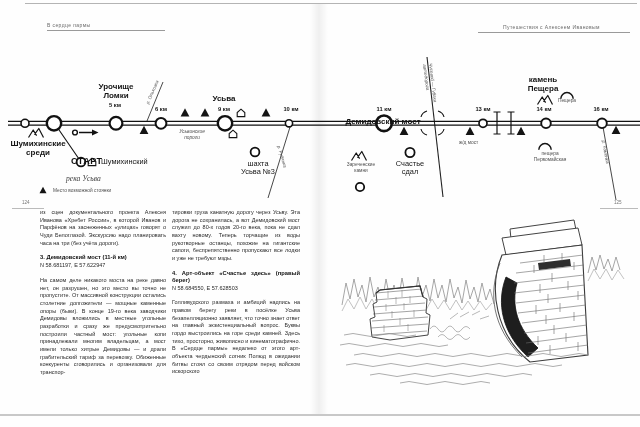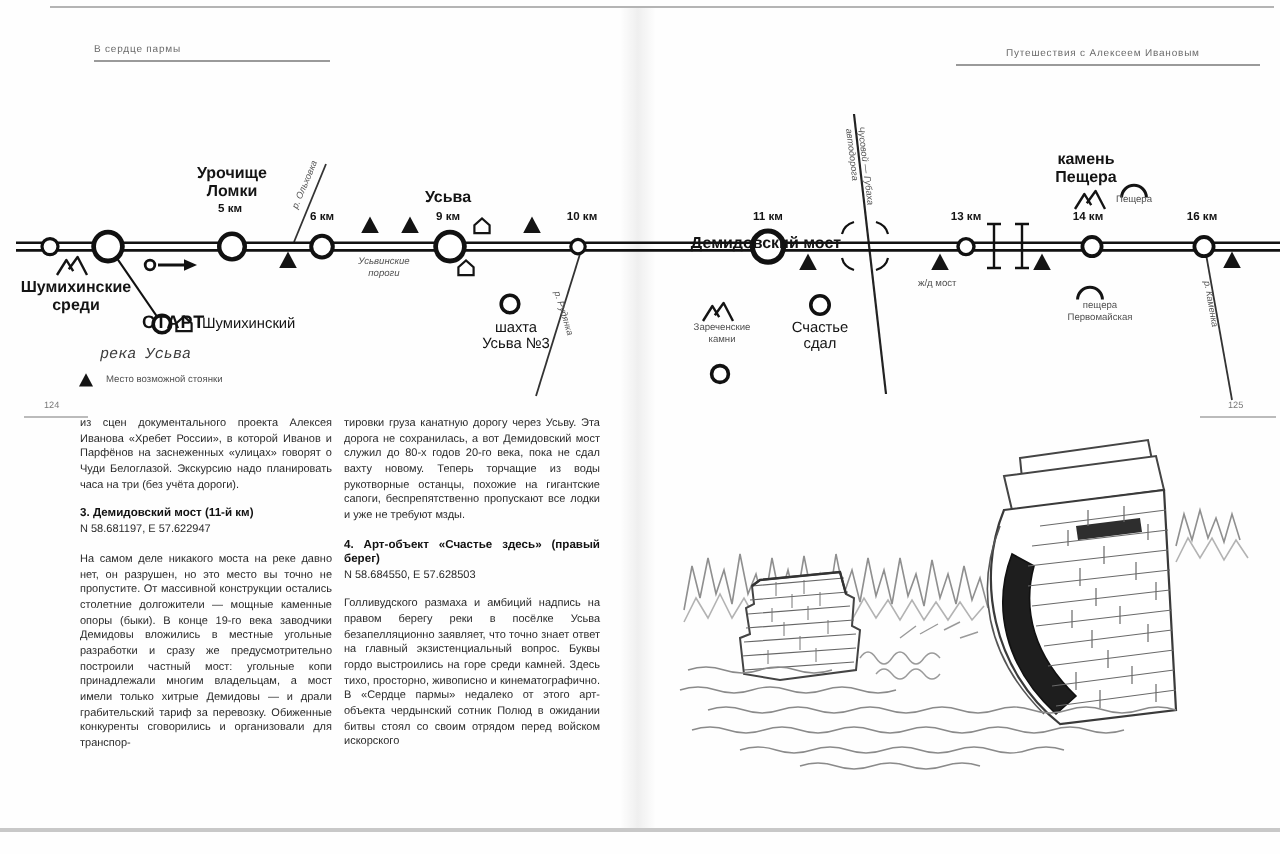--- a/index.html
+++ b/index.html
@@ -15,21 +15,21 @@
   .it{font-style:italic;}
   .riv{position:absolute;font-style:italic;font-size:4.6px;color:#555;white-space:nowrap;}
   .hdr{font-size:5px;letter-spacing:.4px;color:#6a6a6a;white-space:nowrap;}
   .rule{position:absolute;height:1px;background:#9a9a9a;}
   .pgnum{font-size:4.6px;color:#777;}
   .col{position:absolute;width:126px;font-size:5.5px;line-height:7.65px;text-align:justify;color:#2a2a2a;}
   .col p{margin:0 0 7px 0;}
   .col h4{margin:2px 0 1px 0;font-size:5.8px;line-height:7px;color:#111;}
   .coords{margin:0 0 1px 0;}
   .startlbl{font-weight:bold;font-size:9px;letter-spacing:.5px;color:#111;white-space:nowrap;}
-  .rivername{font-style:italic;font-size:7.6px;color:#3d3d3d;font-family:Liberation Mono, monospace;white-space:nowrap;}
+  .rivername{font-style:italic;font-size:7.6px;color:#3d3d3d;font-family:Liberation Serif, serif;white-space:nowrap;margin-left:16px;}
   svg{position:absolute;left:0;top:0;}
 </style>
 </head>
 <body>
 
 <div id="spread">
 
   <div class="abs" style="left:25px;top:3px;width:612px;height:1px;background:#8c8c8c;opacity:.65;"></div>
   <div class="abs" style="left:0;top:414px;width:640px;height:2px;background:#c8c8c8;"></div>
   <div class="abs" style="left:310px;top:4px;width:18px;height:410px;background:linear-gradient(90deg,rgba(0,0,0,0),rgba(0,0,0,0.06),rgba(0,0,0,0));"></div>

